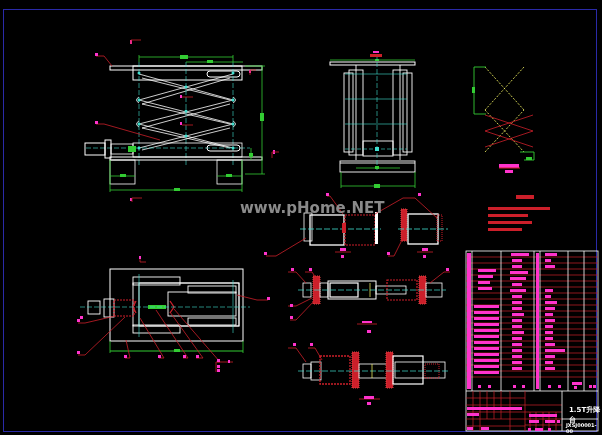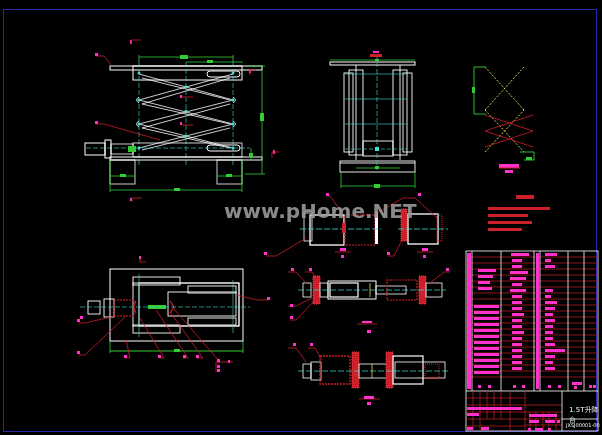--- a/index.html
+++ b/index.html
@@ -1,20 +1,20 @@
 <!DOCTYPE html>
 <html><head>
 <meta charset="utf-8">
 <style>
   html, body { margin:0; padding:0; background:#000; }
   body { width:602px; height:435px; position:relative; overflow:hidden; font-family:"DejaVu Sans", sans-serif; }
   .frame { position:absolute; left:3px; top:9px; width:594px; height:423px; border:1px solid #2a2aa8; box-sizing:border-box; }
   svg { position:absolute; left:0; top:0; }
-  .watermark { position:absolute; left:224px; top:199px; font-family:"DejaVu Sans", sans-serif; font-weight:bold; font-size:20px; color:#9a9a9a; letter-spacing:0px; opacity:0.9; }
-  .tb-text { position:absolute; color:#fff; font-family:"DejaVu Sans", sans-serif; font-weight:normal; }
+  .watermark { position:absolute; left:240px; top:199px; font-family:"DejaVu Sans", sans-serif; font-weight:bold; font-size:15px; color:#9a9a9a; letter-spacing:0px; opacity:0.9; }
+  .tb-text { position:absolute; color:#fff; font-family:"DejaVu Sans", sans-serif; font-weight:bold; }
 </style>
 </head>
 <body>
 
 <div class="frame"></div>
 
 <svg width="602" height="435" viewBox="0 0 602 435">
 
   <g>
 

